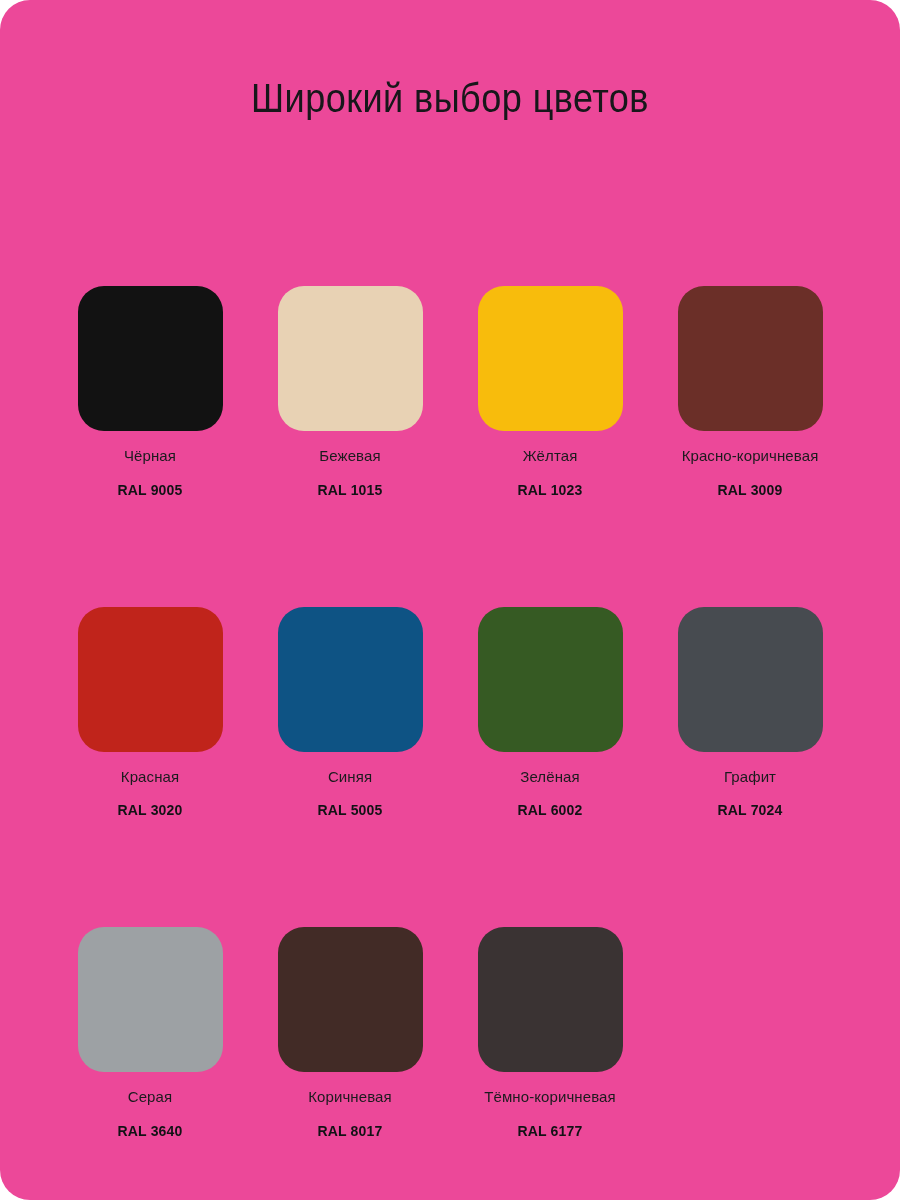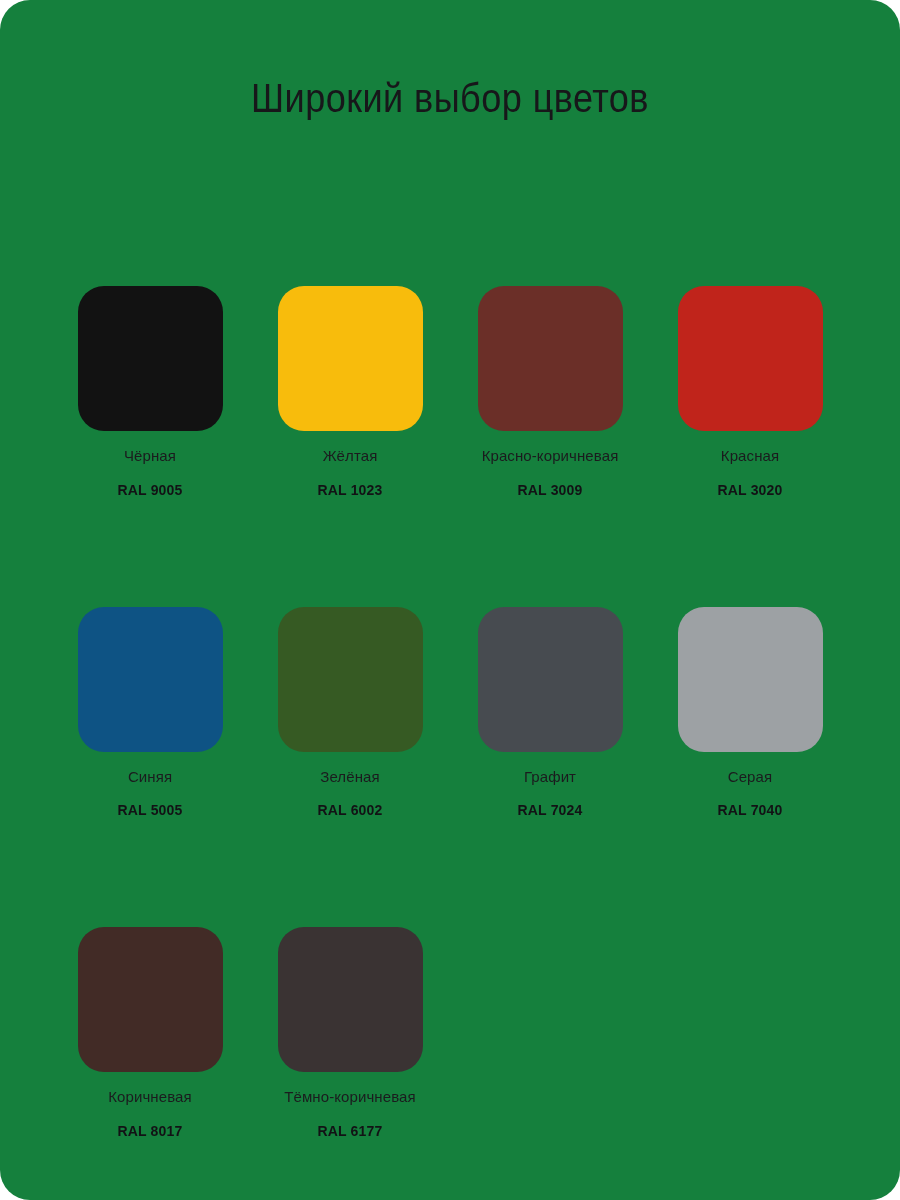--- a/index.html
+++ b/index.html
@@ -12,21 +12,21 @@
 
   body {
     font-family: "Liberation Sans", sans-serif;
     -webkit-font-smoothing: antialiased;
   }
 
   .page {
     position: relative;
     width: 900px;
     height: 1200px;
-    background: #15803d;
+    background: #ec4899;
     border-radius: 30px;
     box-sizing: border-box;
     overflow: hidden;
   }
 
   .page-title {
     margin: 0;
     padding-top: 76px;
     text-align: center;
     font-size: 41px;
@@ -104,20 +104,27 @@
 
   <ul class="swatch-grid">
       <li class="swatch-cell">
         <div class="swatch-chip" style="background: rgb(18, 18, 18);"></div>
         <div class="swatch-caption">
           <span class="swatch-name">Чёрная</span>
           <span class="swatch-code">RAL 9005</span>
         </div>
       </li>
       <li class="swatch-cell">
+        <div class="swatch-chip" style="background: rgb(232, 210, 180);"></div>
+        <div class="swatch-caption">
+          <span class="swatch-name">Бежевая</span>
+          <span class="swatch-code">RAL 1015</span>
+        </div>
+      </li>
+      <li class="swatch-cell">
         <div class="swatch-chip" style="background: rgb(248, 188, 12);"></div>
         <div class="swatch-caption">
           <span class="swatch-name">Жёлтая</span>
           <span class="swatch-code">RAL 1023</span>
         </div>
       </li>
       <li class="swatch-cell">
         <div class="swatch-chip" style="background: rgb(107, 47, 40);"></div>
         <div class="swatch-caption">
           <span class="swatch-name">Красно-коричневая</span>
@@ -149,21 +156,21 @@
         <div class="swatch-chip" style="background: rgb(71, 75, 80);"></div>
         <div class="swatch-caption">
           <span class="swatch-name">Графит</span>
           <span class="swatch-code">RAL 7024</span>
         </div>
       </li>
       <li class="swatch-cell">
         <div class="swatch-chip" style="background: rgb(157, 161, 164);"></div>
         <div class="swatch-caption">
           <span class="swatch-name">Серая</span>
-          <span class="swatch-code">RAL 7040</span>
+          <span class="swatch-code">RAL 3640</span>
         </div>
       </li>
       <li class="swatch-cell">
         <div class="swatch-chip" style="background: rgb(66, 43, 38);"></div>
         <div class="swatch-caption">
           <span class="swatch-name">Коричневая</span>
           <span class="swatch-code">RAL 8017</span>
         </div>
       </li>
       <li class="swatch-cell">

